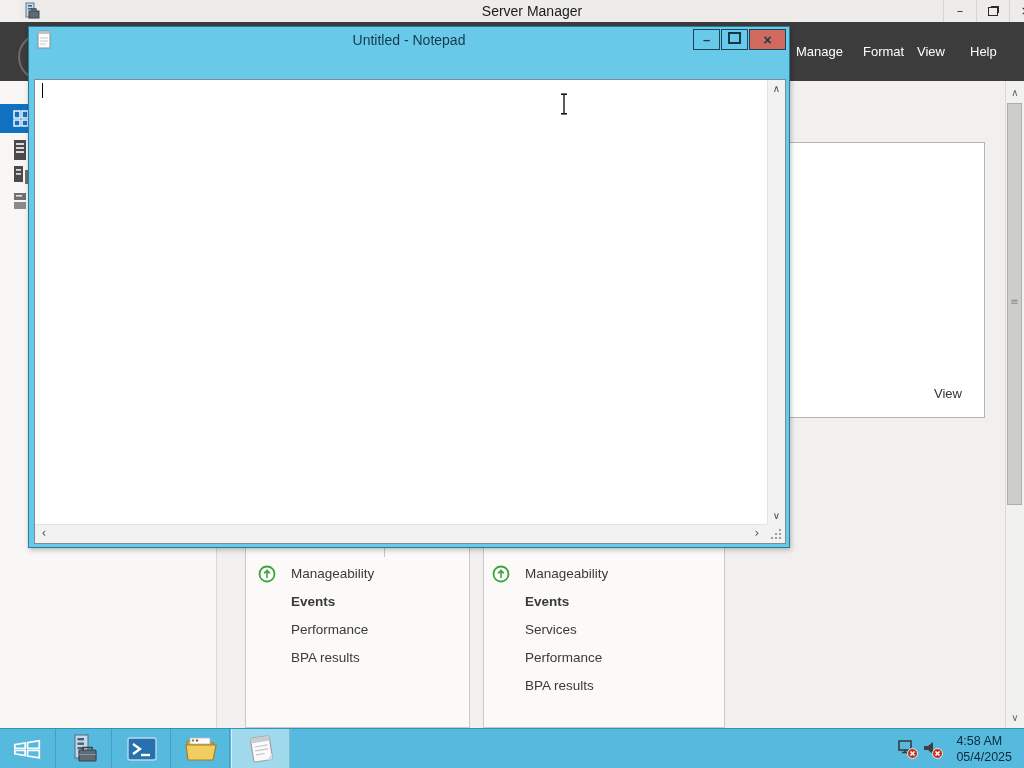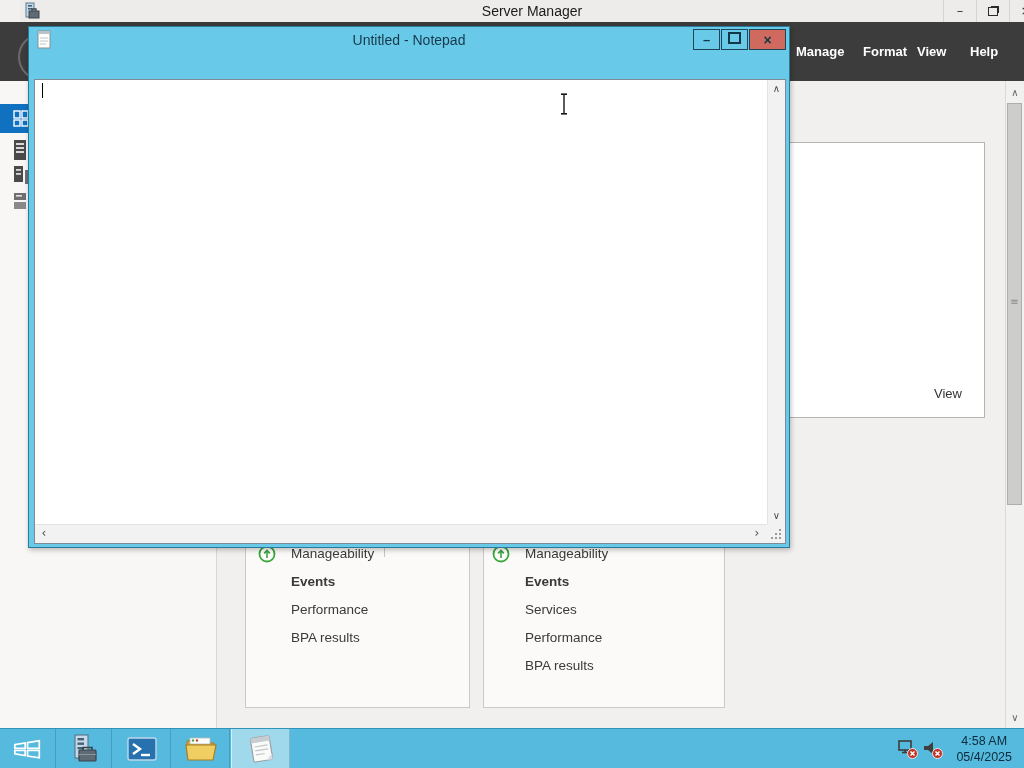--- a/index.html
+++ b/index.html
@@ -9,34 +9,34 @@
   
   .sm-window{position:absolute;inset:0;z-index:1;}
   .sm-titlebar{position:absolute;left:0;top:0;width:1024px;height:22px;background:#EDECEA;margin-left:20px;}
   .sm-app-icon{position:absolute;left:3px;top:2px;width:18px;height:18px;}
   .sm-title{position:absolute;left:0;top:0;width:100%;text-align:center;font-size:14px;line-height:22px;color:#1B1B1B;}
   .sm-controls{position:absolute;right:2px;top:0;height:22px;display:flex;}
   .sm-ctl{width:33px;height:22px;border:none;background:transparent;border-left:1px solid #D6D4D2;color:#2A2A2A;font-size:13px;line-height:20px;text-align:center;padding:0;font-family:"DejaVu Sans",sans-serif;}
   .sm-ctl .restore-box{display:inline-block;width:8px;height:7px;border:1px solid #2A2A2A;position:relative;top:1px;background:#EDECEA;box-shadow:2px -2px 0 -1px #2A2A2A;}
   .sm-band{position:absolute;left:0;top:22px;width:1024px;height:59px;background:#3C3C3C;}
   .sm-back{position:absolute;left:18px;top:11px;width:44px;height:44px;border:2px solid #6B6B6B;border-radius:50%;}
-  .sm-menu-item{position:absolute;top:0;height:59px;line-height:59px;color:#FFFFFF;font-size:13px;font-weight:bold;}
+  .sm-menu-item{position:absolute;top:0;height:59px;line-height:59px;color:#FFFFFF;font-size:13px;}
   .mi-0{left:796px;} .mi-1{left:863px;} .mi-2{left:917px;} .mi-3{left:970px;}
 
   .sm-content{position:absolute;left:0;top:81px;width:1024px;height:647px;background:#F1F0EE;}
   .sm-sidebar{position:absolute;left:0;top:0;width:217px;height:647px;background:#F8F7F6;border-right:1px solid #D9D7D5;box-sizing:border-box;}
   .sm-side-selected{position:absolute;left:0;top:23px;width:217px;height:29px;background:#1171C1;}
   .side-ico{position:absolute;left:13px;width:16px;height:22px;}
   .si-1{top:5px;left:13px;width:16px;height:19px;}
   .si-2{top:58px;} .si-3{top:84px;} .si-4{top:110px;}
 
   .sm-flyout{position:absolute;left:560px;top:61px;width:425px;height:276px;background:#FFFFFF;border:1px solid #B6B4B2;box-sizing:border-box;}
   .hide-link{position:absolute;right:22px;bottom:16px;font-size:13px;color:#333333;cursor:pointer;}
 
-  .tile{position:absolute;top:307px;height:320px;background:#FBFAF9;border:1px solid #CBC9C7;box-sizing:border-box;}
+  .tile{position:absolute;top:327px;height:320px;background:#FBFAF9;border:1px solid #CBC9C7;box-sizing:border-box;}
   .tile-1{left:245px;width:225px;}
   .tile-2{left:483px;width:242px;}
   .tile-row{position:absolute;left:0;width:100%;height:24px;}
   .tr-0{top:153px;} .tr-1{top:181px;font-weight:bold;} .tr-2{top:209px;} .tr-3{top:237px;} .tr-4{top:265px;}
   .tile-row .lbl{position:absolute;left:45px;top:0;font-size:13.5px;line-height:24px;color:#3A3A3A;cursor:pointer;}
   .tile-2 .tile-row .lbl{left:41px;}
   .up-ico{position:absolute;left:12px;top:3px;width:18px;height:18px;}
   .tile-2 .up-ico{left:8px;}
   .tile-tick{position:absolute;left:384px;top:467px;width:1px;height:9px;background:#C8C6C4;}
 
@@ -78,21 +78,21 @@
   .taskbar{position:absolute;left:0;top:728px;width:1024px;height:40px;background:#55BADD;border-top:1px solid #2F93BC;box-sizing:border-box;z-index:10;}
   .tb-btn{position:absolute;top:0;height:39px;border:none;background:transparent;padding:0;display:flex;align-items:center;justify-content:center;border-right:1px solid rgba(8,62,92,0.22);}
   .tb-start{left:0;width:56px;}
   .tb-sm{left:57px;width:55px;}
   .tb-ps{left:113px;width:58px;}
   .tb-ex{left:172px;width:58px;}
   .tb-np{left:231px;width:59px;background:rgba(255,255,255,0.45);border-left:1px solid rgba(255,255,255,0.55);}
   .tray{position:absolute;right:0;top:0;height:39px;}
   .tray-net{position:absolute;right:105px;top:9px;width:22px;height:22px;}
   .tray-vol{position:absolute;right:80px;top:9px;width:22px;height:22px;}
-  .tray-clock{position:absolute;right:12px;top:4px;text-align:center;color:#0E2A3C;font-size:12.5px;line-height:16px;}
+  .tray-clock{position:absolute;right:12px;top:4px;text-align:left;color:#0E2A3C;font-size:12.5px;line-height:16px;}
 </style>
 </head>
 <body>
 
 <div class="desktop">
 
   <section class="sm-window">
 
     <header class="sm-titlebar">
       <span class="sm-app-icon">

